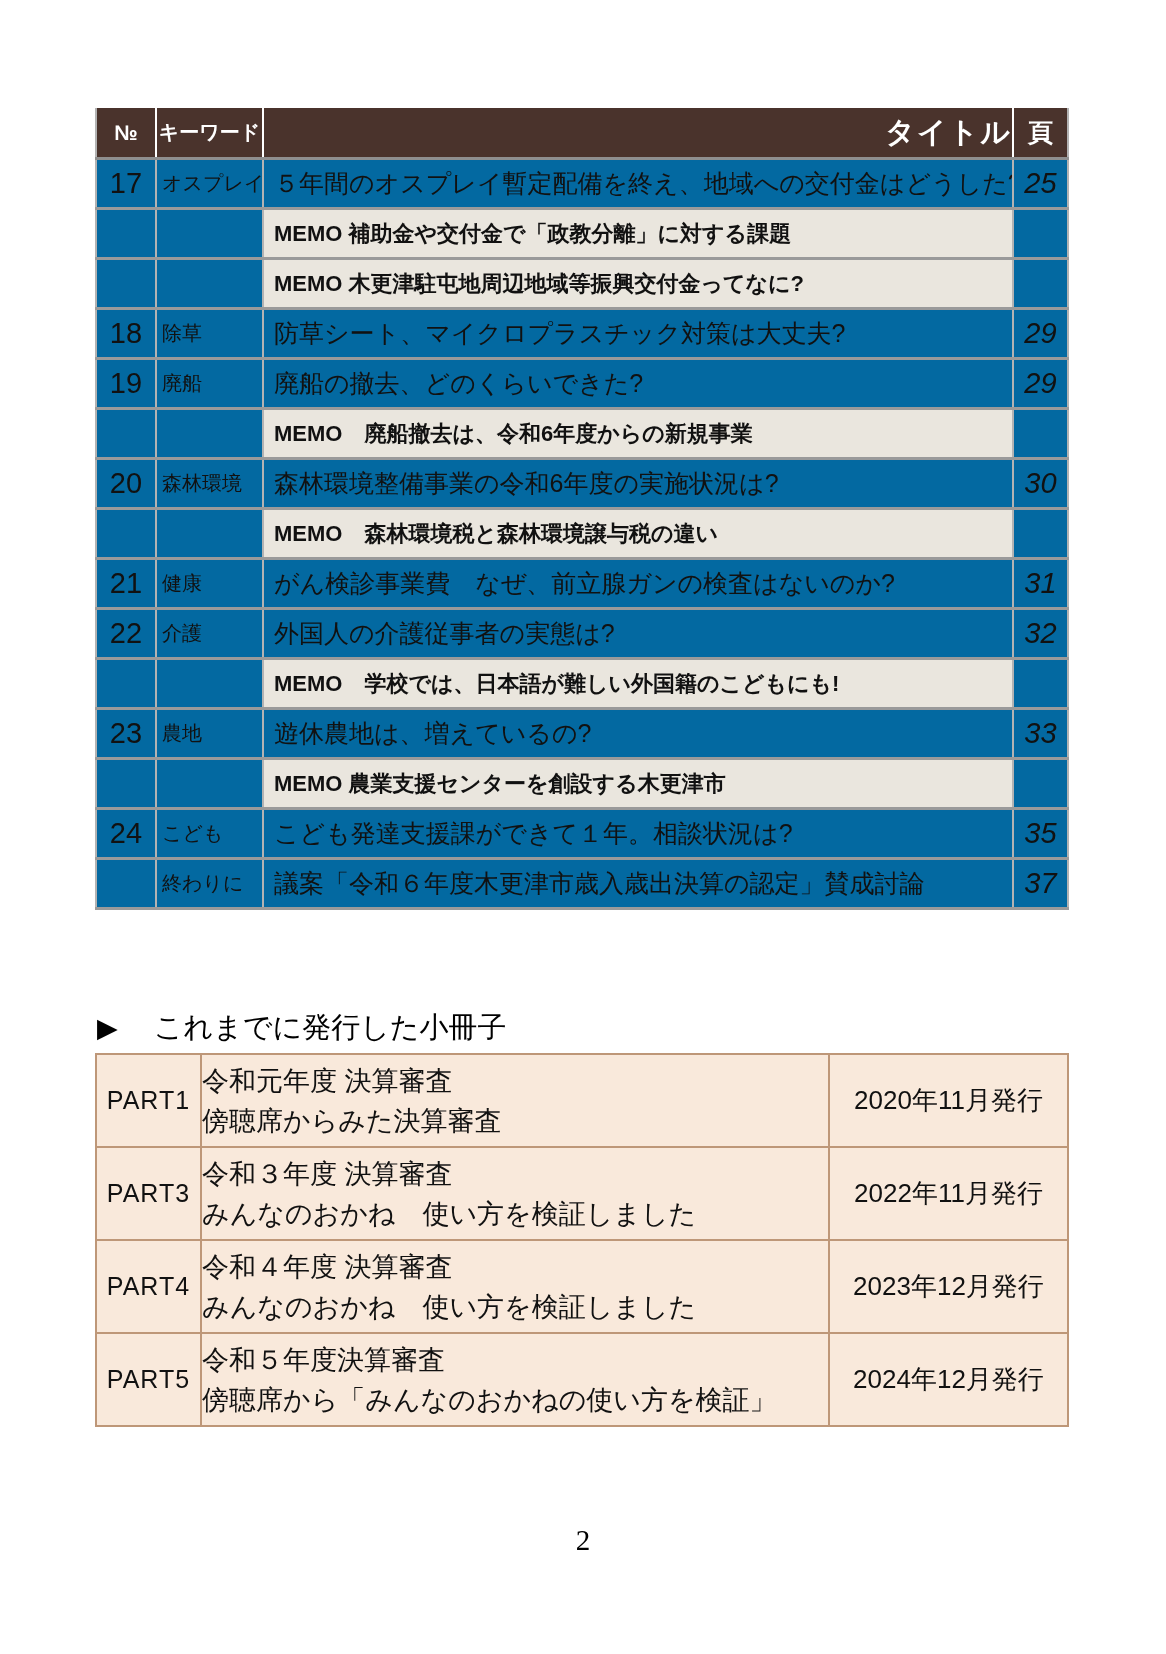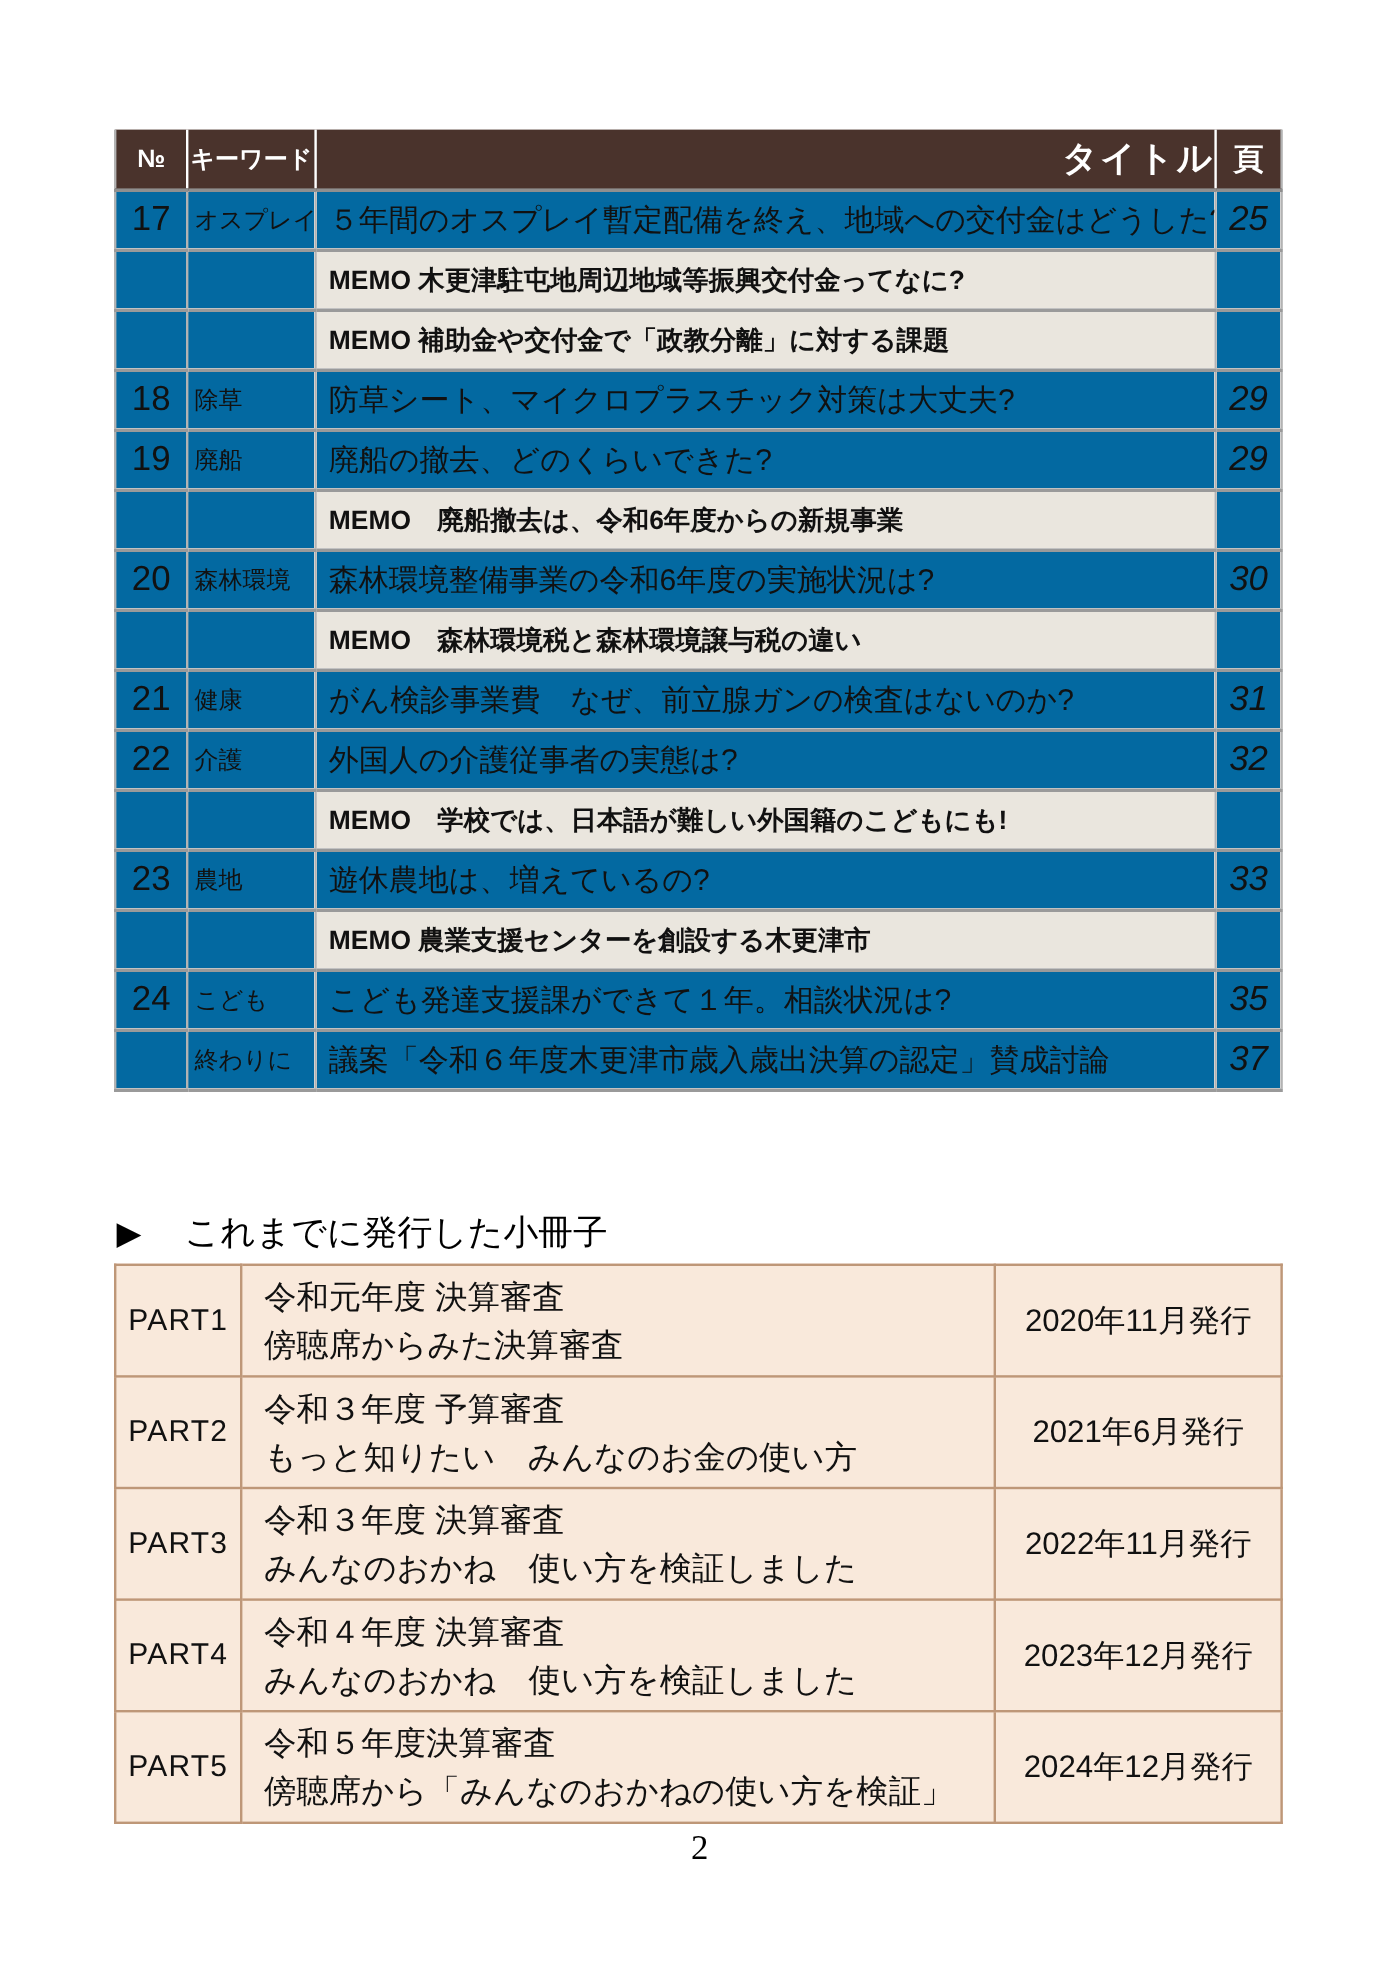--- a/index.html
+++ b/index.html
@@ -47,21 +47,21 @@
   .booklets-head .tri { font-size:27px; margin-right:36px; line-height:1; }
 
   table.booklets {
     position:absolute; left:95px; top:1053px; width:972px;
     border-collapse:collapse; table-layout:fixed; background:#f9e9db;
   }
   table.booklets td {
     border:2px solid #be9778; height:91px; padding:0; vertical-align:middle;
   }
   table.booklets td.b-part { text-align:center; font-size:25px; letter-spacing:1px; }
-  table.booklets td.b-title{ padding-left:18px; font-size:27px; }
+  table.booklets td.b-title{ font-size:27px; }
   table.booklets td.b-title .line { line-height:40px; white-space:nowrap; overflow:hidden; }
   table.booklets td.b-date { text-align:center; font-size:26px; white-space:nowrap; }
 
   
   .footer-page {
     position:absolute; left:0; top:1524px; width:1166px; text-align:center;
     font-family:"Liberation Serif","DejaVu Serif",serif; font-size:29px; color:#000000;
   }
 </style>
 </head>
@@ -87,27 +87,27 @@
     <tbody>
       <tr>
         <td class="c-no">17</td>
         <td class="c-kw">オスプレイ</td>
         <td class="c-title">５年間のオスプレイ暫定配備を終え、地域への交付金はどうした?</td>
         <td class="c-page">25</td>
       </tr>
       <tr class="memo">
         <td class="c-no"></td>
         <td class="c-kw"></td>
+        <td class="c-title">MEMO 補助金や交付金で「政教分離」に対する課題</td>
+        <td class="c-page"></td>
+      </tr>
+      <tr class="memo">
+        <td class="c-no"></td>
+        <td class="c-kw"></td>
         <td class="c-title">MEMO 木更津駐屯地周辺地域等振興交付金ってなに?</td>
-        <td class="c-page"></td>
-      </tr>
-      <tr class="memo">
-        <td class="c-no"></td>
-        <td class="c-kw"></td>
-        <td class="c-title">MEMO 補助金や交付金で「政教分離」に対する課題</td>
         <td class="c-page"></td>
       </tr>
       <tr>
         <td class="c-no">18</td>
         <td class="c-kw">除草</td>
         <td class="c-title">防草シート、マイクロプラスチック対策は大丈夫?</td>
         <td class="c-page">29</td>
       </tr>
       <tr>
         <td class="c-no">19</td>
@@ -192,28 +192,20 @@
     <tbody>
       <tr>
         <td class="b-part">PART1</td>
         <td class="b-title">
           <div class="line">令和元年度 決算審査</div>
           <div class="line">傍聴席からみた決算審査</div>
         </td>
         <td class="b-date">2020年11月発行</td>
       </tr>
       <tr>
-        <td class="b-part">PART2</td>
-        <td class="b-title">
-          <div class="line">令和３年度 予算審査</div>
-          <div class="line">もっと知りたい　みんなのお金の使い方</div>
-        </td>
-        <td class="b-date">2021年6月発行</td>
-      </tr>
-      <tr>
         <td class="b-part">PART3</td>
         <td class="b-title">
           <div class="line">令和３年度 決算審査</div>
           <div class="line">みんなのおかね　使い方を検証しました</div>
         </td>
         <td class="b-date">2022年11月発行</td>
       </tr>
       <tr>
         <td class="b-part">PART4</td>
         <td class="b-title">

